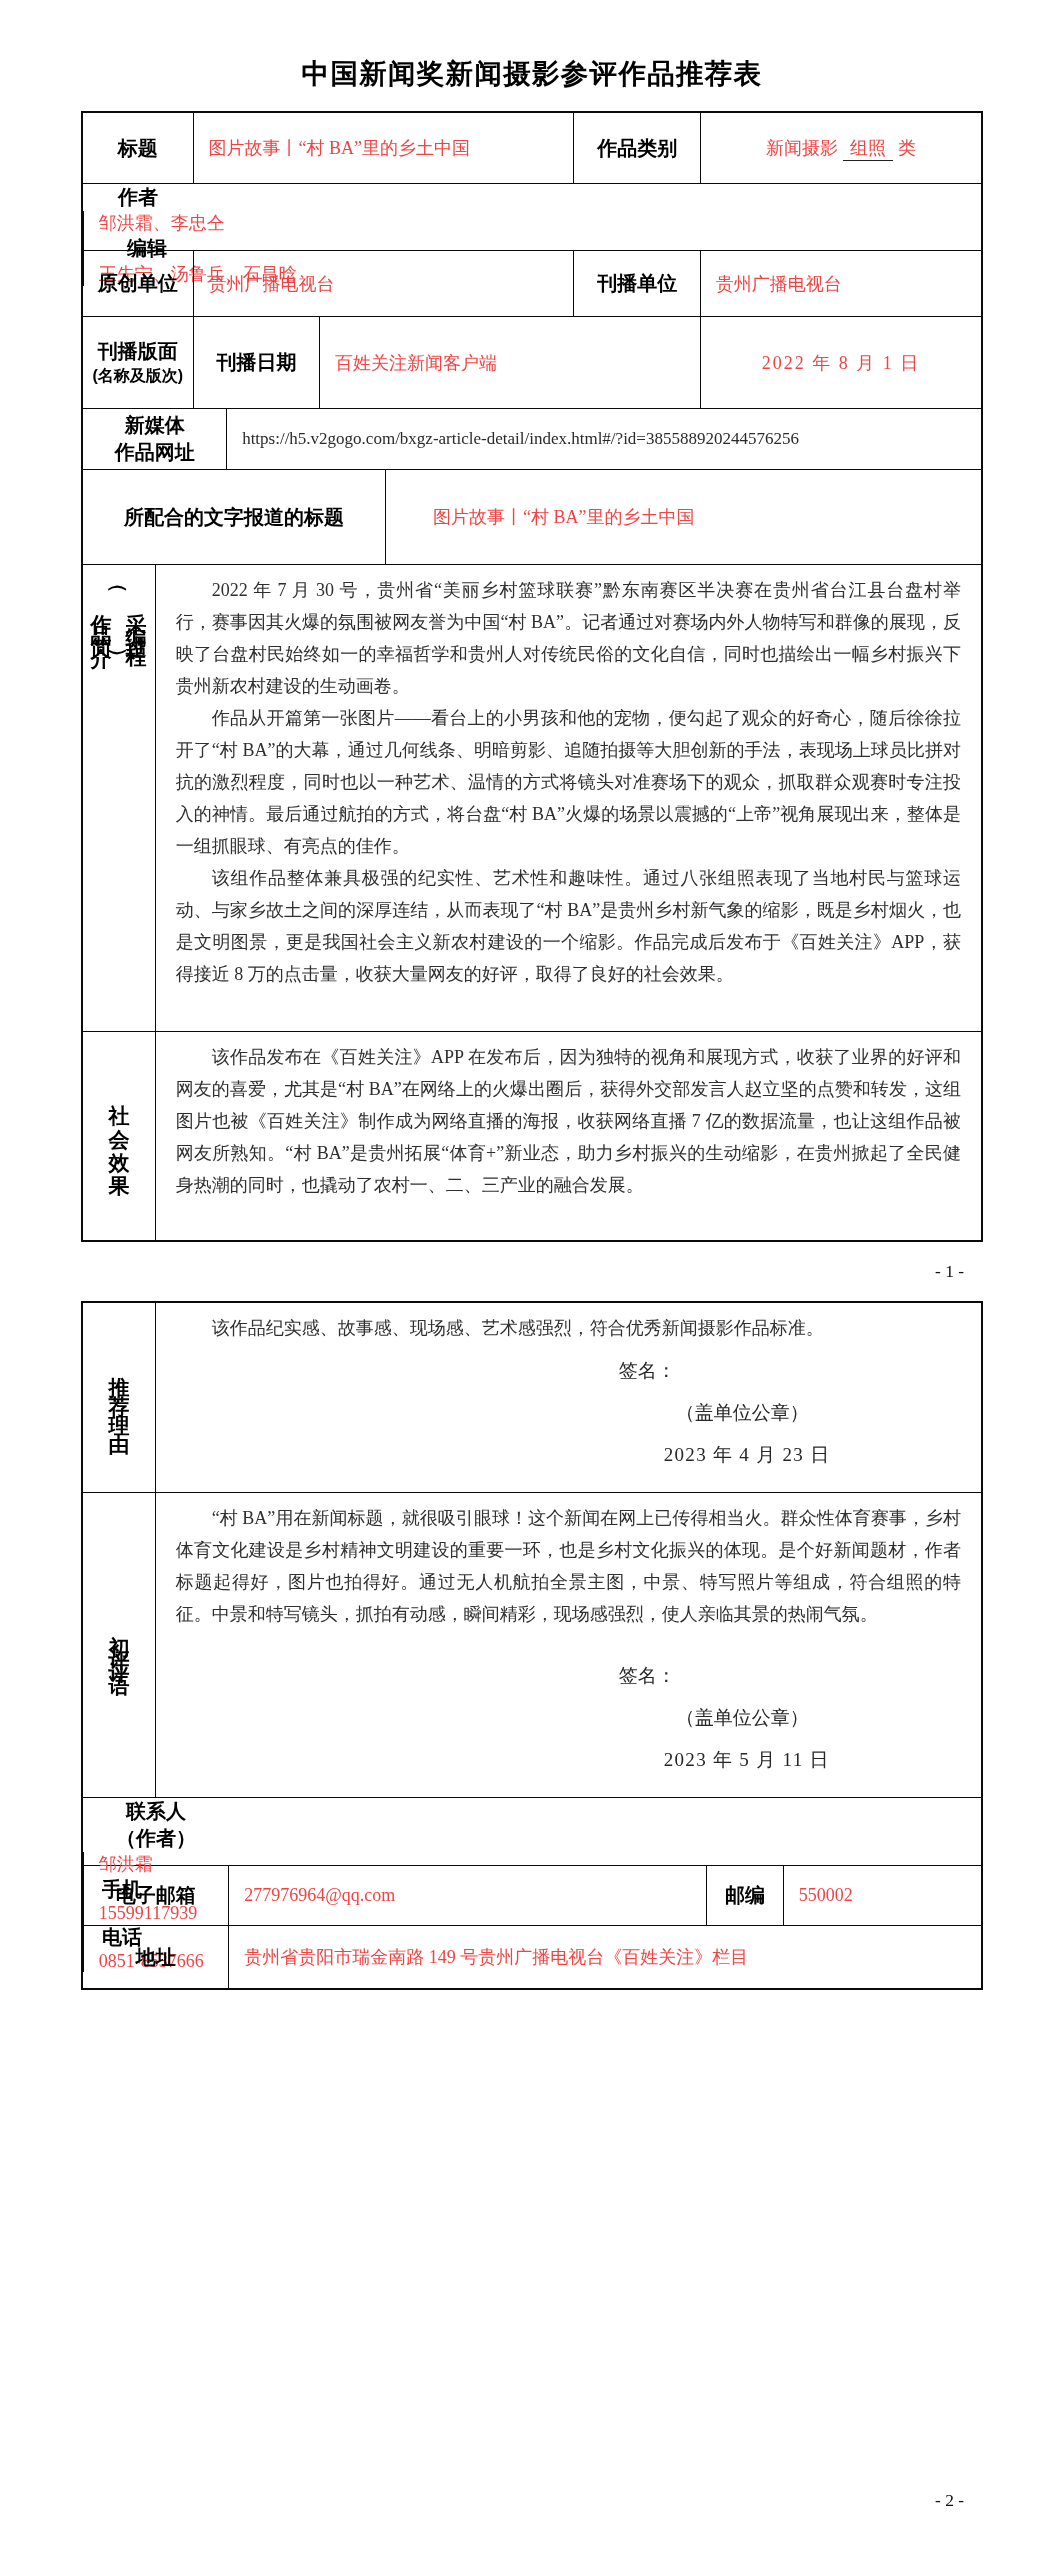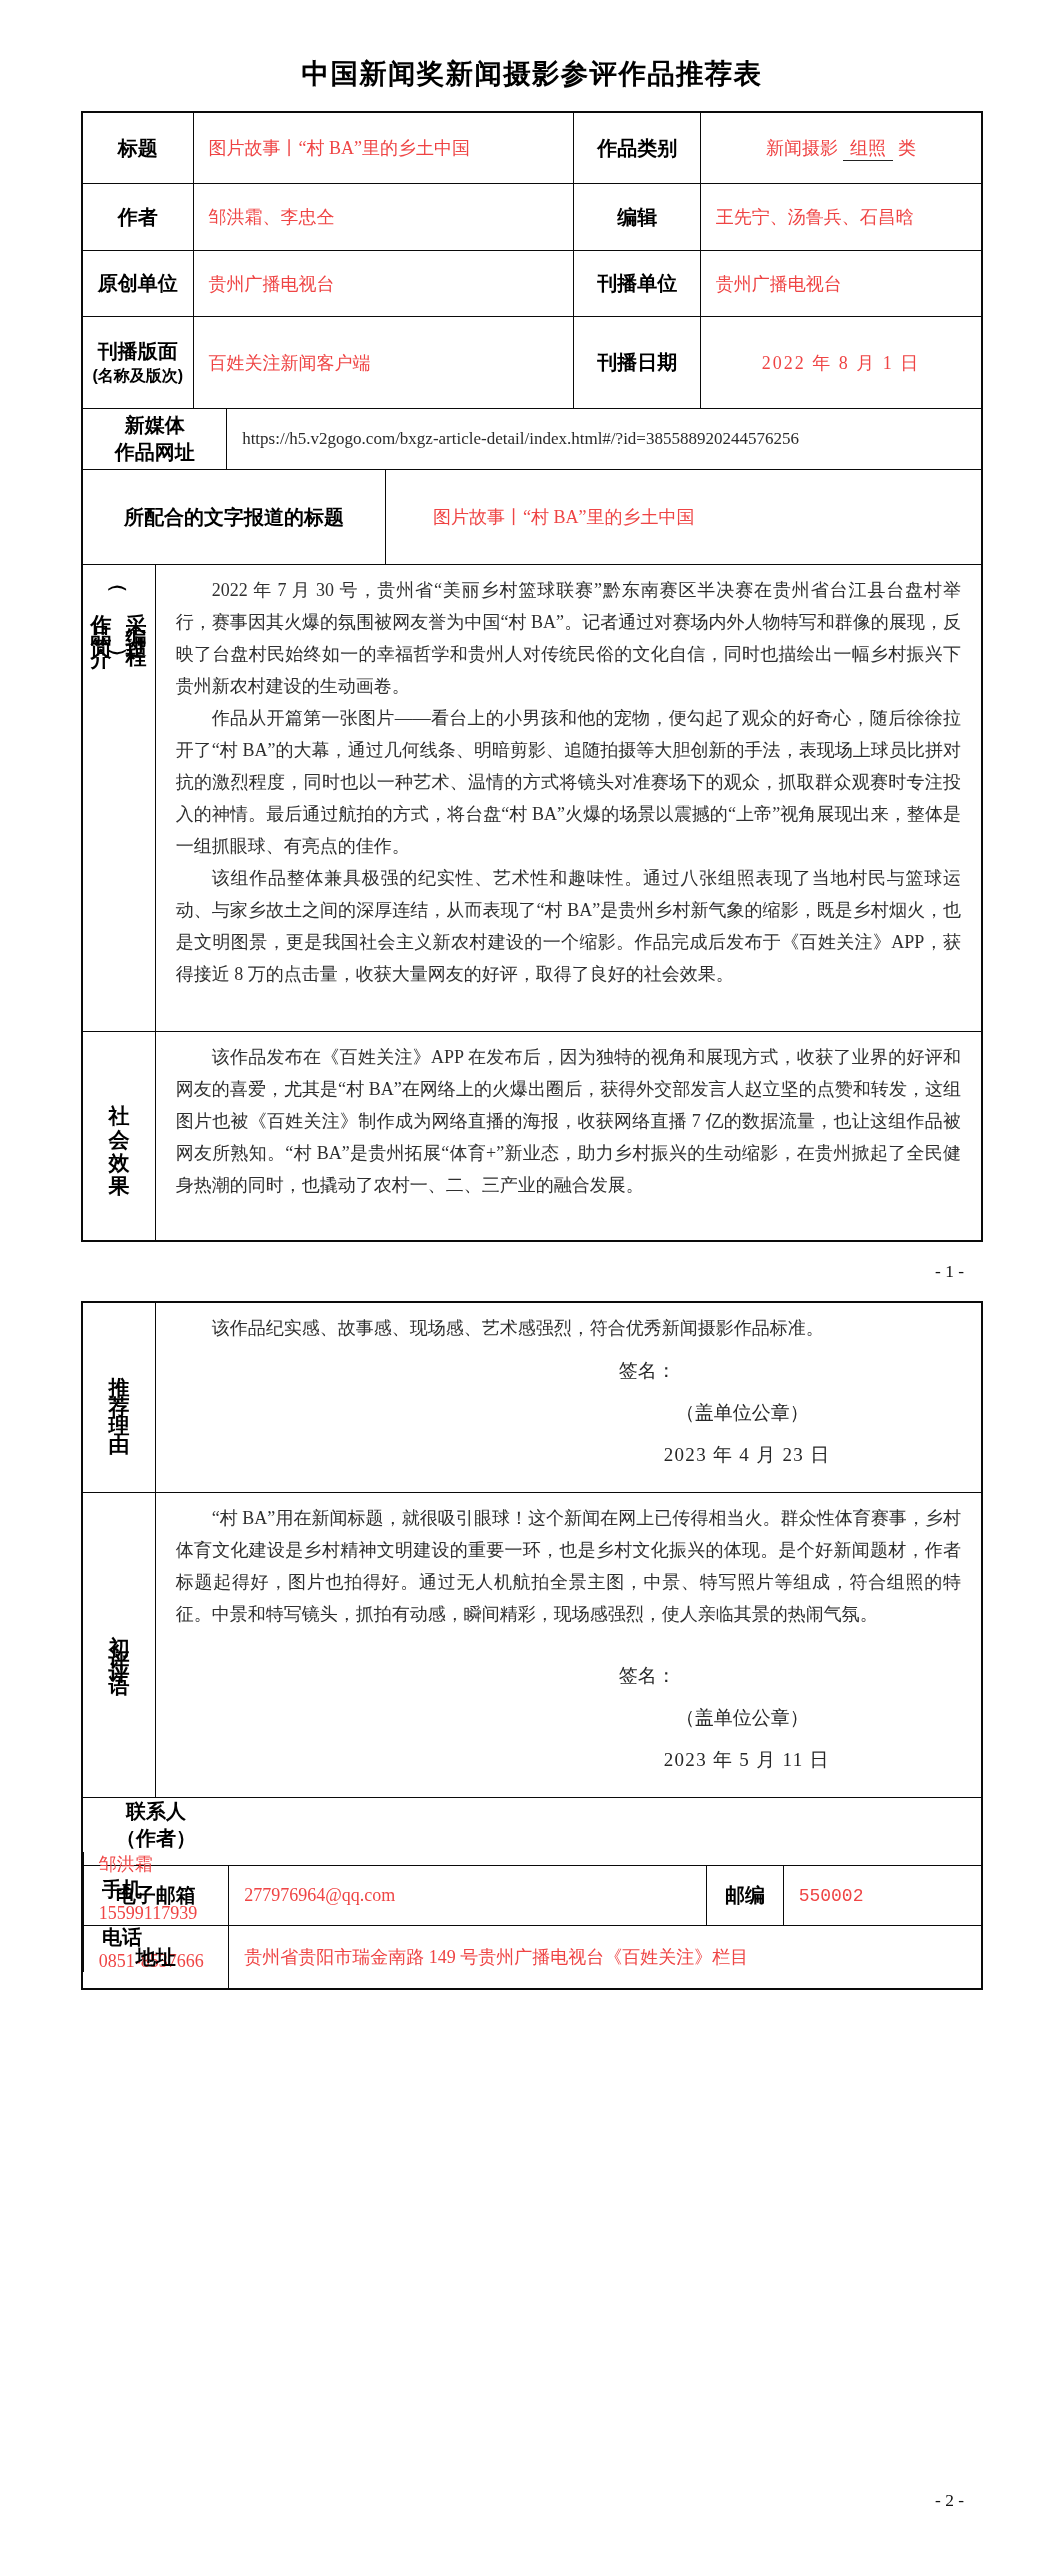--- a/index.html
+++ b/index.html
@@ -73,41 +73,41 @@
         <div class="fcell lab" style="width:110px;">标题</div>
         <div class="fcell val" style="width:382px;">图片故事丨“村 BA”里的乡土中国</div>
         <div class="fcell lab" style="width:127px;">作品类别</div>
         <div class="fcell val center" style="width:282px;">
           <span>新闻摄影</span>
           <span class="underlined">组照</span>
           <span>类</span>
         </div>
       </div>
 
-      <div class="frow" style="height:66px;">
+      <div class="frow" style="height:66px;flex-direction:column;">
         <div class="fcell lab" style="width:110px;">作者</div>
         <div class="fcell val" style="width:382px;">邹洪霜、李忠仝</div>
         <div class="fcell lab" style="width:127px;">编辑</div>
         <div class="fcell val" style="width:282px;">王先宁、汤鲁兵、石昌晗</div>
       </div>
 
       <div class="frow" style="height:65px;">
         <div class="fcell lab" style="width:110px;">原创单位</div>
         <div class="fcell val" style="width:382px;">贵州广播电视台</div>
         <div class="fcell lab" style="width:127px;">刊播单位</div>
         <div class="fcell val" style="width:282px;">贵州广播电视台</div>
       </div>
 
       <div class="frow" style="height:91px;">
         <div class="fcell lab" style="width:110px;">
           <span>刊播版面</span>
           <span class="sub">(名称及版次)</span>
         </div>
+        <div class="fcell lab" style="width:127px;">刊播日期</div>
         <div class="fcell val" style="width:382px;">百姓关注新闻客户端</div>
-        <div class="fcell lab" style="width:127px;">刊播日期</div>
         <div class="fcell val center" style="width:282px;letter-spacing:2px;">2022 年 8 月 1 日</div>
       </div>
 
       <div class="frow" style="height:60px;">
         <div class="fcell lab" style="width:144px;">
           <span>新媒体</span>
           <span>作品网址</span>
         </div>
         <div class="fcell val url" style="width:758px;">https://h5.v2gogo.com/bxgz-article-detail/index.html#/?id=385588920244576256</div>
       </div>
@@ -185,21 +185,21 @@
         <div class="fcell lab" style="width:77px;">手机</div>
         <div class="fcell val" style="width:207px;">15599117939</div>
         <div class="fcell lab" style="width:77px;">电话</div>
         <div class="fcell val" style="width:199px;">0851-8537666</div>
       </div>
 
       <div class="frow" style="height:59px;">
         <div class="fcell lab" style="width:146px;">电子邮箱</div>
         <div class="fcell val" style="width:480px;text-align:right;">277976964@qq.com</div>
         <div class="fcell lab" style="width:77px;text-align:right;">邮编</div>
-        <div class="fcell val" style="width:199px;font-family:Liberation Mono, monospace;">550002</div>
+        <div class="fcell val" style="width:199px;">550002</div>
       </div>
 
       <div class="frow" style="height:62px;">
         <div class="fcell lab" style="width:146px;">地址</div>
         <div class="fcell val" style="width:756px;">贵州省贵阳市瑞金南路 149 号贵州广播电视台《百姓关注》栏目</div>
       </div>
 
     </div>
 
     <div class="pagefoot pf2">- 2 -</div>

